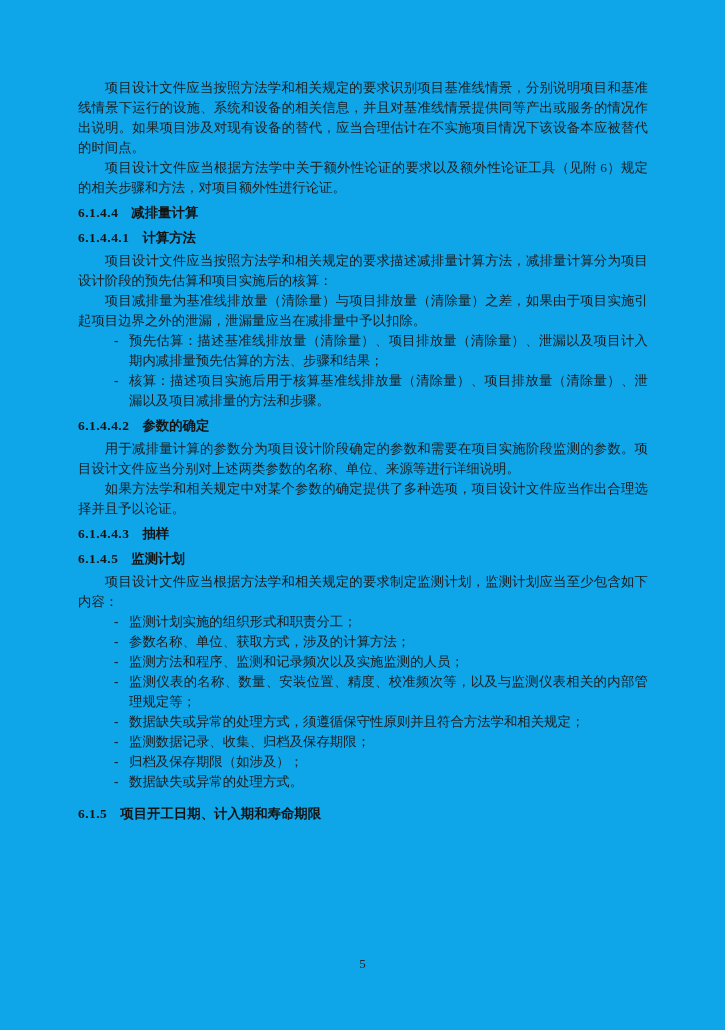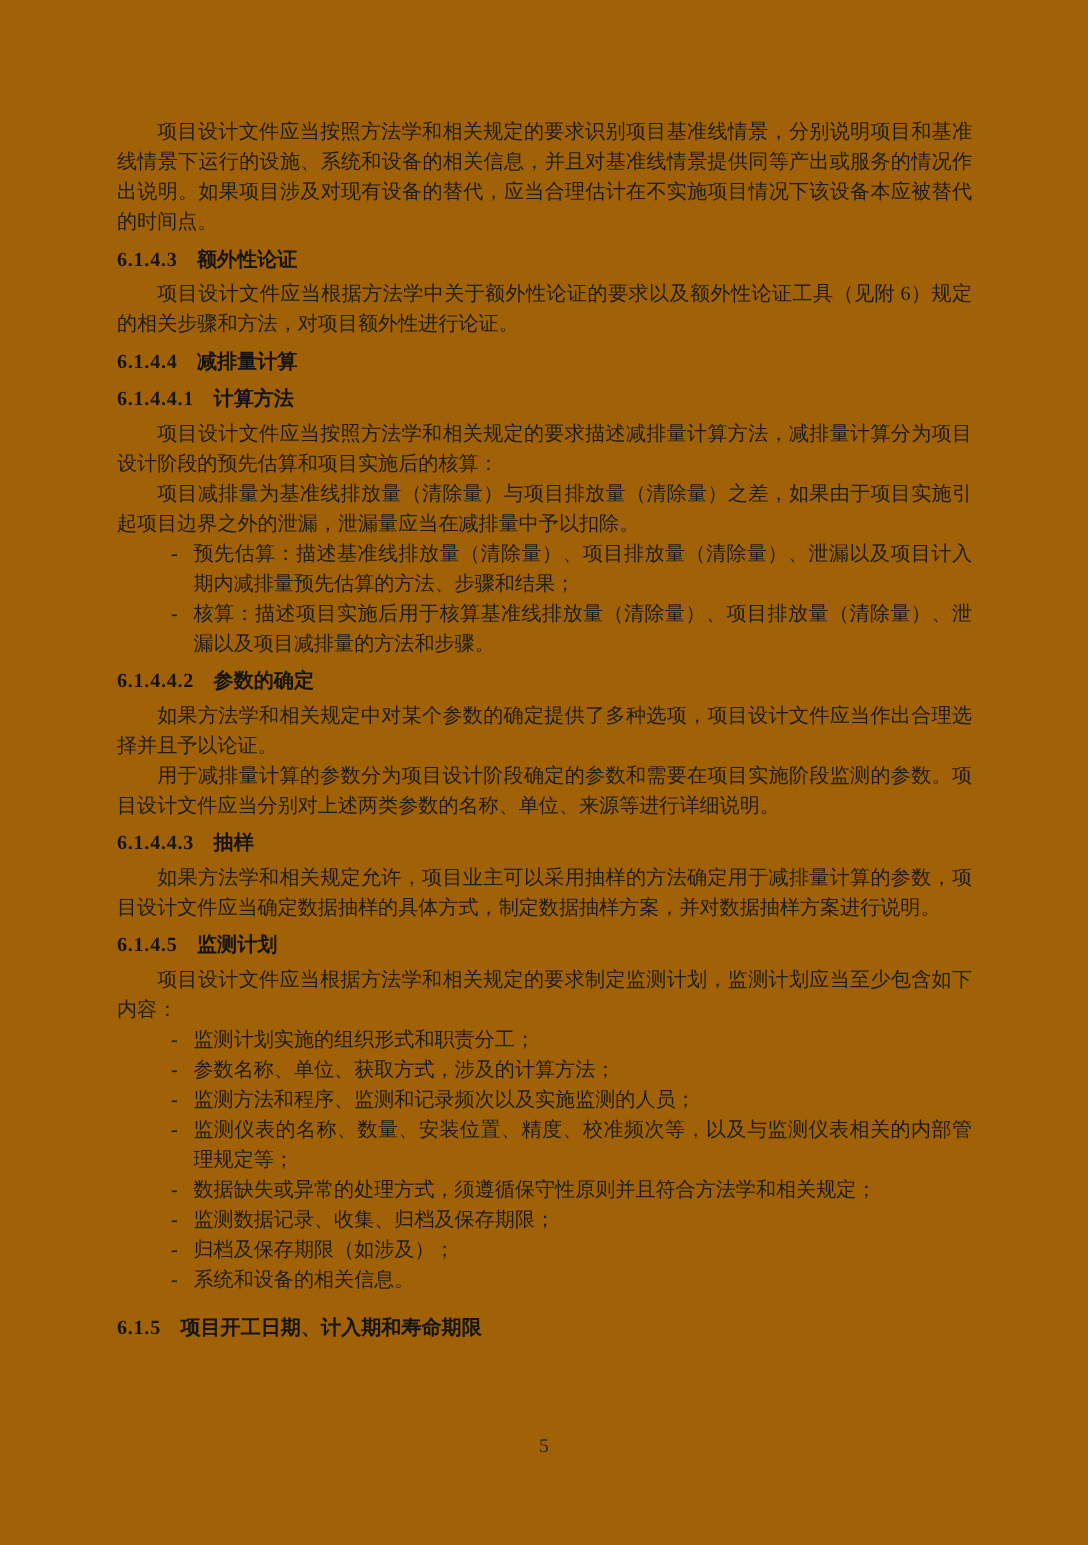--- a/index.html
+++ b/index.html
@@ -4,21 +4,21 @@
   <style>
     html, body {
       margin: 0;
       padding: 0;
       background: #ffffff;
     }
     .page {
       position: relative;
       width: 725px;
       height: 1030px;
-      background: #a16207;
+      background: #0ea5e9;
       overflow: hidden;
       font-family: "Liberation Serif", "DejaVu Serif", serif;
       color: #1d1d1f;
     }
     .content {
       position: absolute;
       left: 78px;
       top: 78px;
       width: 570px;
       font-size: 13.4px;
@@ -72,21 +72,20 @@
     }
   </style>
 </head>
 <body>
 
 <div class="page">
   <section class="content">
 
     <p class="para">项目设计文件应当按照方法学和相关规定的要求识别项目基准线情景，分别说明项目和基准线情景下运行的设施、系统和设备的相关信息，并且对基准线情景提供同等产出或服务的情况作出说明。如果项目涉及对现有设备的替代，应当合理估计在不实施项目情况下该设备本应被替代的时间点。</p>
 
-    <h3 class="h"><span class="num">6.1.4.3</span><span class="ht">额外性论证</span></h3>
 
     <p class="para">项目设计文件应当根据方法学中关于额外性论证的要求以及额外性论证工具（见附 6）规定的相关步骤和方法，对项目额外性进行论证。</p>
 
     <h3 class="h"><span class="num">6.1.4.4</span><span class="ht">减排量计算</span></h3>
 
     <h4 class="h"><span class="num">6.1.4.4.1</span><span class="ht">计算方法</span></h4>
 
     <p class="para">项目设计文件应当按照方法学和相关规定的要求描述减排量计算方法，减排量计算分为项目设计阶段的预先估算和项目实施后的核算：</p>
     <p class="para">项目减排量为基准线排放量（清除量）与项目排放量（清除量）之差，如果由于项目实施引起项目边界之外的泄漏，泄漏量应当在减排量中予以扣除。</p>
 
@@ -94,26 +93,25 @@
         <span class="dash">-</span>
         <span class="lt">预先估算：描述基准线排放量（清除量）、项目排放量（清除量）、泄漏以及项目计入期内减排量预先估算的方法、步骤和结果；</span>
       </div>
     <div class="li">
         <span class="dash">-</span>
         <span class="lt">核算：描述项目实施后用于核算基准线排放量（清除量）、项目排放量（清除量）、泄漏以及项目减排量的方法和步骤。</span>
       </div>
 
     <h4 class="h"><span class="num">6.1.4.4.2</span><span class="ht">参数的确定</span></h4>
 
+    <p class="para">用于减排量计算的参数分为项目设计阶段确定的参数和需要在项目实施阶段监测的参数。项目设计文件应当分别对上述两类参数的名称、单位、来源等进行详细说明。</p>
     <p class="para">如果方法学和相关规定中对某个参数的确定提供了多种选项，项目设计文件应当作出合理选择并且予以论证。</p>
-    <p class="para">用于减排量计算的参数分为项目设计阶段确定的参数和需要在项目实施阶段监测的参数。项目设计文件应当分别对上述两类参数的名称、单位、来源等进行详细说明。</p>
 
     <h4 class="h"><span class="num">6.1.4.4.3</span><span class="ht">抽样</span></h4>
 
-    <p class="para">如果方法学和相关规定允许，项目业主可以采用抽样的方法确定用于减排量计算的参数，项目设计文件应当确定数据抽样的具体方式，制定数据抽样方案，并对数据抽样方案进行说明。</p>
 
     <h3 class="h"><span class="num">6.1.4.5</span><span class="ht">监测计划</span></h3>
 
     <p class="para">项目设计文件应当根据方法学和相关规定的要求制定监测计划，监测计划应当至少包含如下内容：</p>
 
     <div class="li">
         <span class="dash">-</span>
         <span class="lt">监测计划实施的组织形式和职责分工；</span>
       </div>
     <div class="li">
@@ -135,21 +133,21 @@
     <div class="li">
         <span class="dash">-</span>
         <span class="lt">监测数据记录、收集、归档及保存期限；</span>
       </div>
     <div class="li">
         <span class="dash">-</span>
         <span class="lt">归档及保存期限（如涉及）；</span>
       </div>
     <div class="li">
         <span class="dash">-</span>
-        <span class="lt">系统和设备的相关信息。</span>
+        <span class="lt">数据缺失或异常的处理方式。</span>
       </div>
 
     <h3 class="h h2"><span class="num">6.1.5</span><span class="ht">项目开工日期、计入期和寿命期限</span></h3>
 
 
   </section>
 
   <footer class="pagefoot">
     <span class="pagenum">5</span>
   </footer>

